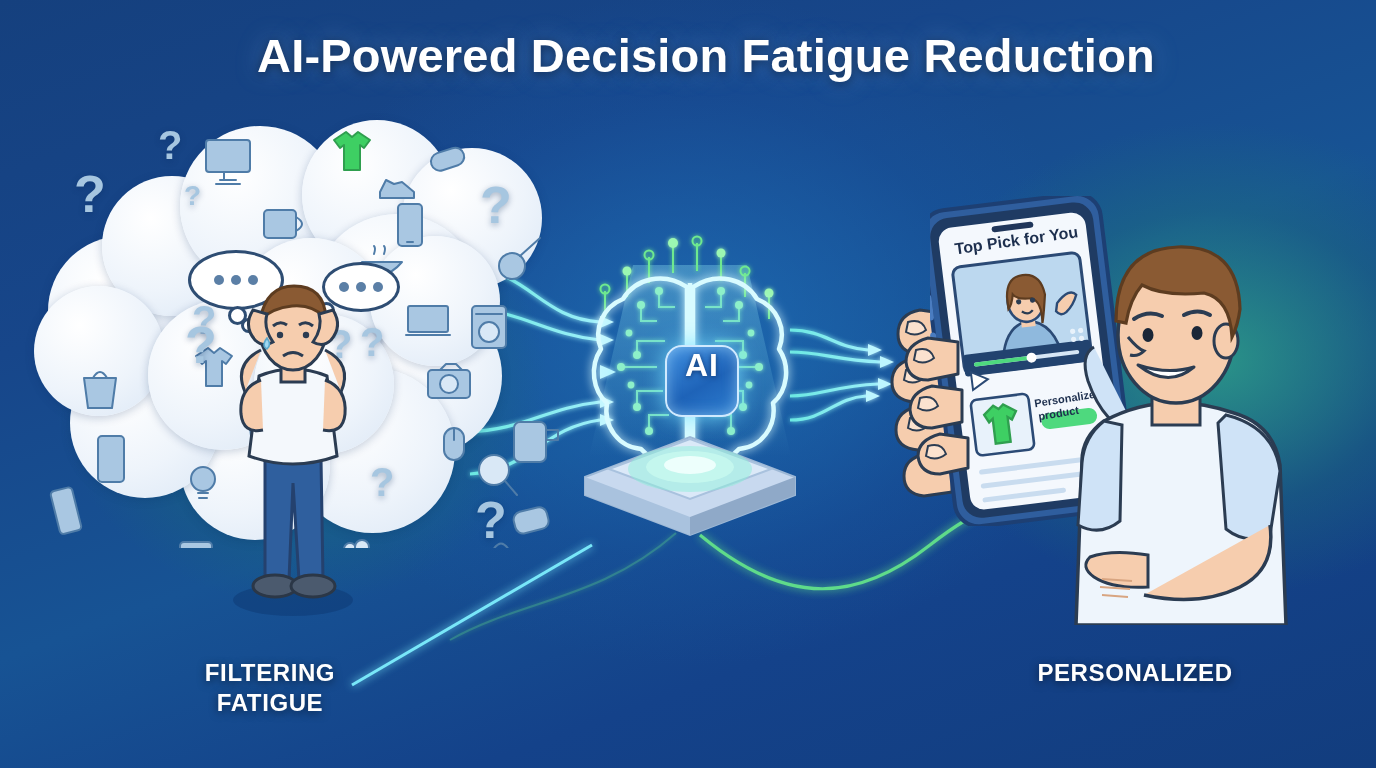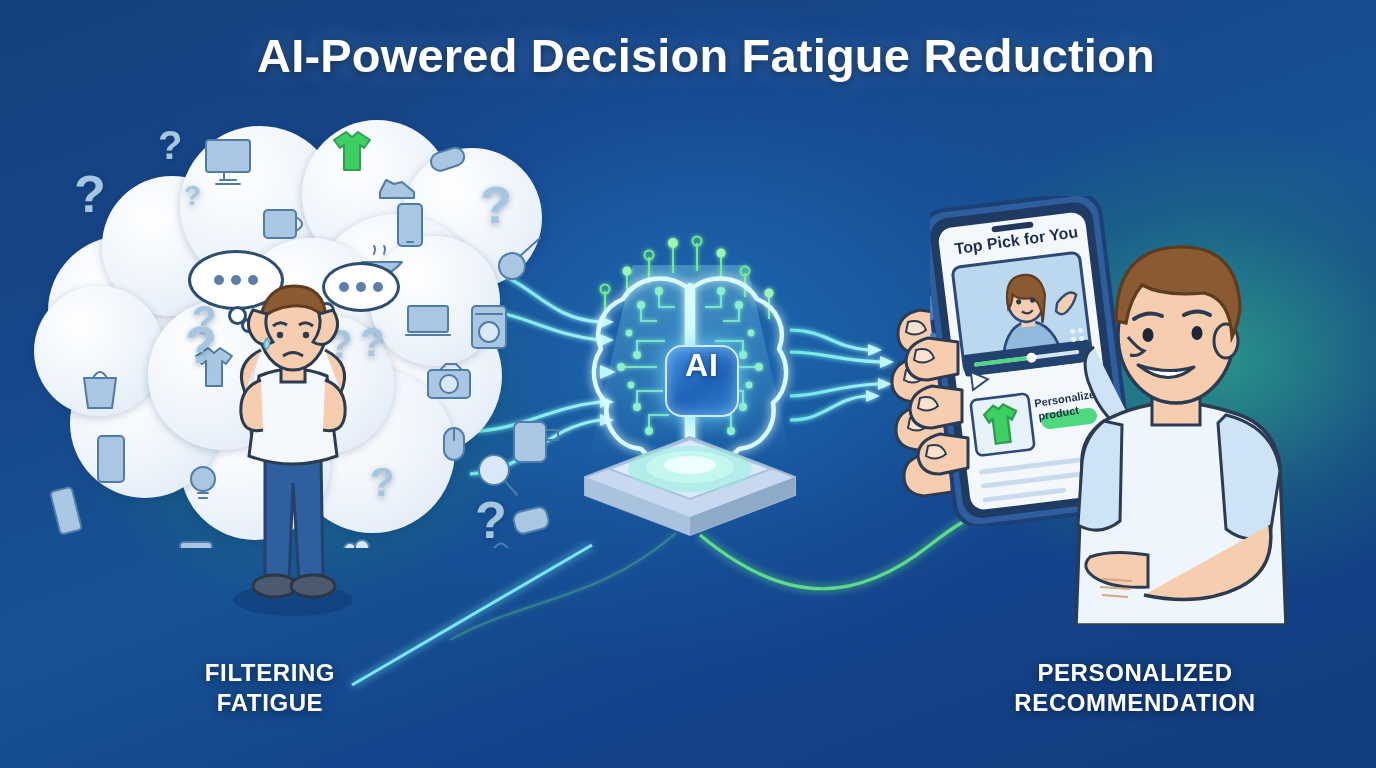--- a/index.html
+++ b/index.html
@@ -597,16 +597,15 @@
   </svg>
 
   <div class="caption" id="cap-left">
     <div>FILTERING</div>
     <div>FATIGUE</div>
   </div>
   <div class="caption" id="cap-mid">
   </div>
   <div class="caption" id="cap-right">
     <div>PERSONALIZED</div>
-    <div>RECOMMENDATION</div>
   </div>
 
 </div>
 
 </body></html>

